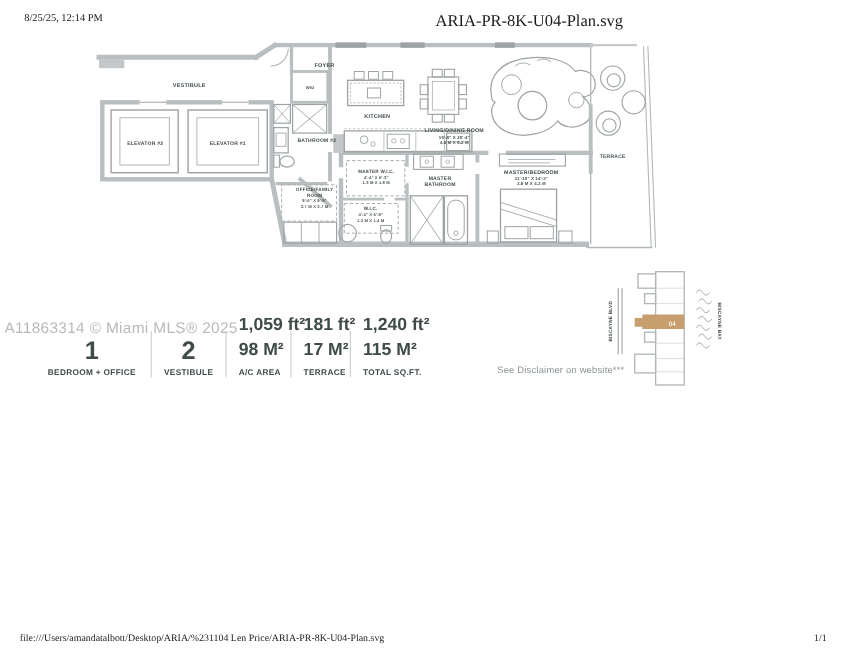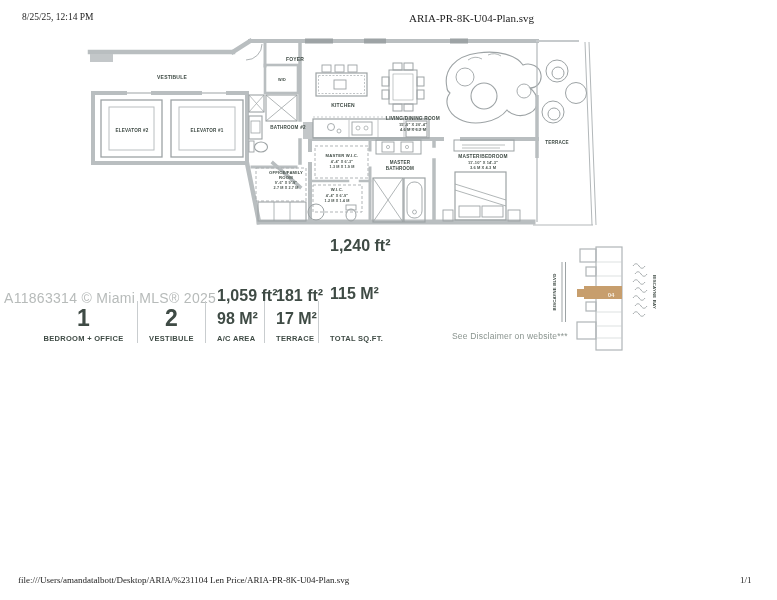--- a/index.html
+++ b/index.html
@@ -1,39 +1,39 @@
 <!DOCTYPE html>
 <html><head>
 <meta charset="utf-8">
 <style>
   html,body{margin:0;padding:0;background:#ffffff;}
   .page{position:relative;width:762px;height:600px;background:#fff;overflow:hidden;
         font-family:"Liberation Sans",sans-serif;}
   .print-meta{position:absolute;font-family:"Liberation Serif",serif;color:#1c1c1c;
               white-space:nowrap;}
   .hdr-left{left:22px;top:12px;font-size:9.5px;}
-  .hdr-title{left:409px;top:12px;font-size:11px;}
+  .hdr-title{left:396px;top:12px;font-size:15px;}
   .ftr-left{left:18px;top:575px;font-size:9px;}
   .ftr-right{left:740px;top:575px;font-size:9px;}
   .plan-svg{position:absolute;left:0;top:0;width:777px;height:600px;}
   .watermark{position:absolute;left:4px;top:290px;font-size:14px;color:#b7bbba;
              letter-spacing:.3px;white-space:nowrap;}
   .disclaimer{position:absolute;left:452px;top:331px;font-size:8.5px;color:#89938e;
               letter-spacing:.2px;white-space:nowrap;}
   .stats{position:absolute;left:30px;top:301px;display:flex;align-items:stretch;
          color:#3f4b45;height:42px;}
   .stat{display:flex;flex-direction:column;justify-content:flex-end;box-sizing:border-box;}
   .stat+.stat{border-left:1px solid #c9cdcf;}
   .stat-c{align-items:center;text-align:center;}
   .stat-l{align-items:flex-start;text-align:left;padding-left:11px;}
   .stat-value{font-size:23px;font-weight:bold;line-height:1;}
   .stat-line{font-size:16px;font-weight:bold;line-height:1.4;white-space:nowrap;}
   .stat-label{font-size:7.5px;font-weight:bold;letter-spacing:.3px;margin-top:4px;
               white-space:nowrap;}
-  .w1{width:107px;} .w2{width:68px;} .w3{width:59px;} .w4{width:54px;} .w5{width:77px;gap:25px;}
+  .w1{width:107px;} .w2{width:68px;} .w3{width:59px;} .w4{width:54px;} .w5{width:77px;}
   .lbl{font-family:"Liberation Sans",sans-serif;font-weight:bold;fill:#3f4b45;letter-spacing:.2px;}
   .dim{font-family:"Liberation Sans",sans-serif;font-weight:bold;fill:#4a554f;letter-spacing:.1px;}
 </style>
 </head>
 <body>
 
 <div class="page">
 
   <div class="print-meta hdr-left">8/25/25, 12:14 PM</div>
   <div class="print-meta hdr-title">ARIA-PR-8K-U04-Plan.svg</div>

